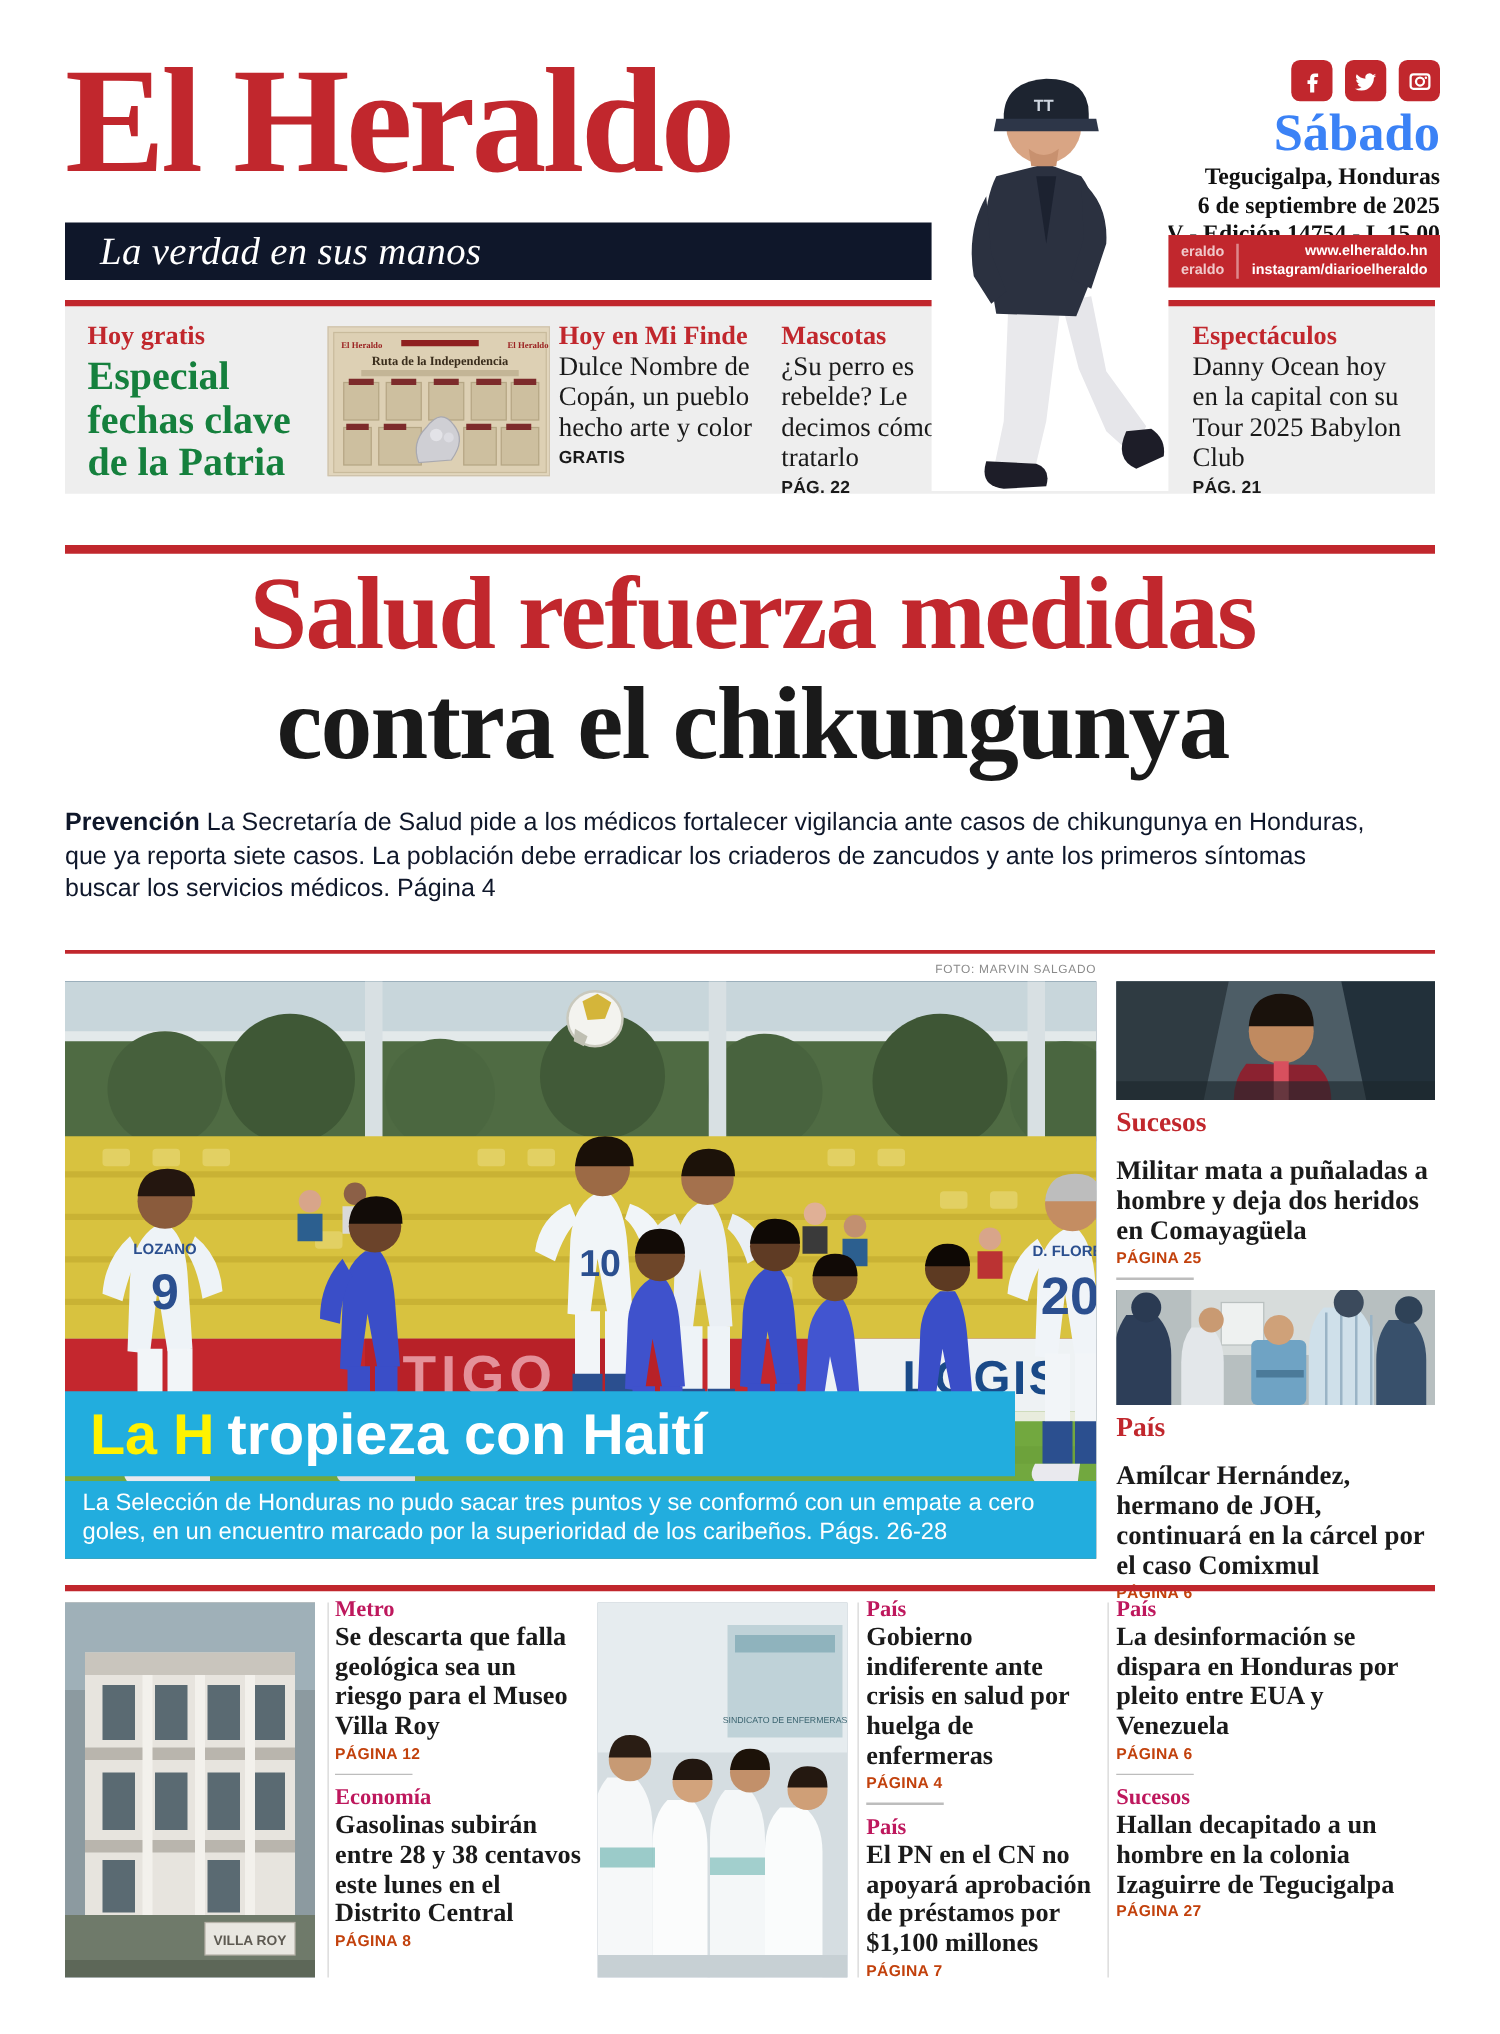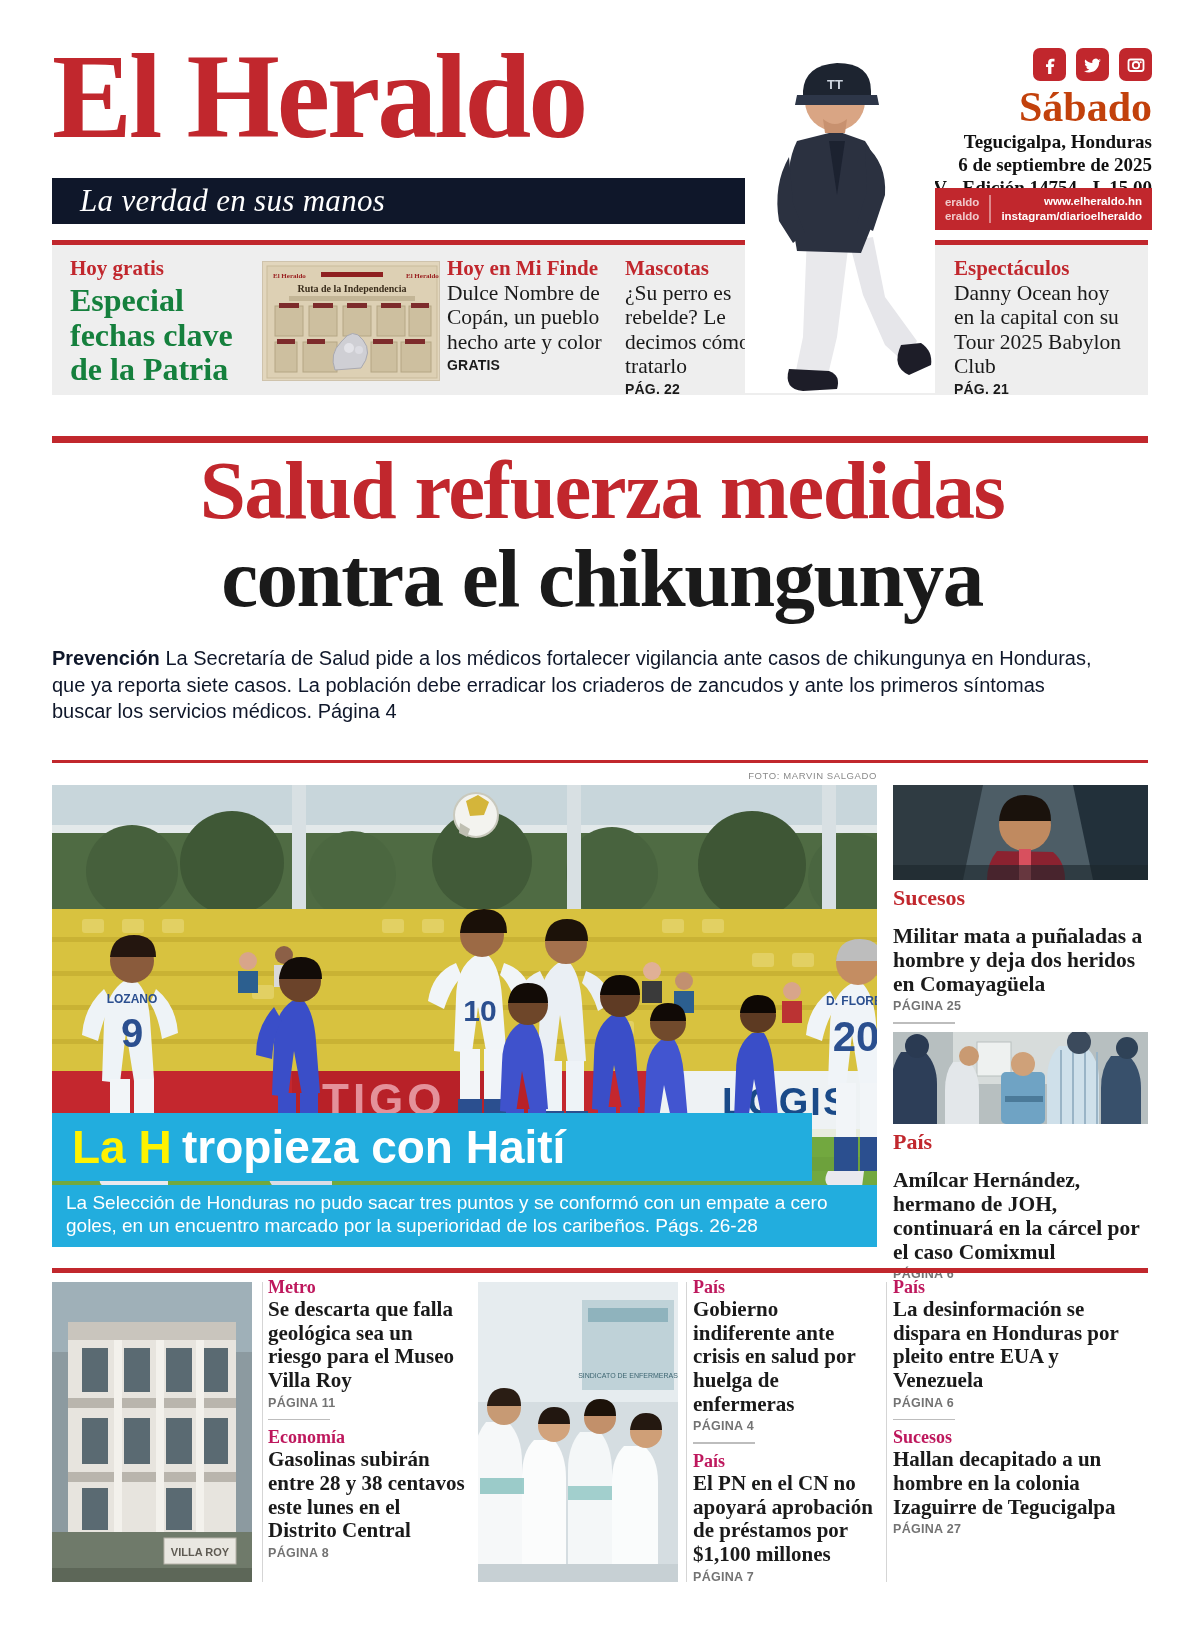--- a/index.html
+++ b/index.html
@@ -58,21 +58,21 @@
   .social { position: absolute; right: 48px; top: 48px; display: flex; gap: 10px; }
   .soc {
     width: 33px; height: 33px; border-radius: 7px; background: #c1272d;
     color: #fff; display:flex; align-items:center; justify-content:center;
     font-family:"Liberation Serif", serif; font-weight:bold; font-size:22px;
   }
   .soc svg { display:block; }
   .date-block { position: absolute; right: 48px; top: 86px; text-align: right; }
   .weekday {
     font-family: "Liberation Serif", serif; font-weight: bold;
-    font-size: 42px; color: #c2410c; line-height: 1.0;
+    font-size: 42px; color: #3b82f6; line-height: 1.0;
   }
   .datelines {
     font-family: "Liberation Serif", serif; font-weight: bold;
     font-size: 19px; color: #111; line-height: 1.22; margin-top: 2px;
   }
   .web-bar {
     position: absolute; right: 48px; top: 188px;
     width: 272px; height: 42px; background: #c1272d;
     color: #fff; font-size: 11.5px; font-weight: bold;
     display:flex; align-items:center; justify-content:flex-end;
@@ -159,21 +159,21 @@
   .sb-photo { width: 255px; height: 95px; overflow:hidden; background:#4a5a66; }
   .sb-photo2 { width: 255px; height: 92px; overflow:hidden; background:#6b7a80; margin-top: 4px;}
   .sb-kicker {
     font-family:"Liberation Serif", serif; font-weight:bold;
     color:#c1272d; font-size: 22px; margin-top: 6px; line-height:1.1;
   }
   .sb-head {
     font-family:"Liberation Serif", serif; font-weight:bold;
     font-size: 21.5px; line-height: 1.12; color:#1a1a1a; margin-top: 14px;
   }
-  .pg { font-size: 12.5px; font-weight:bold; color:#737373; margin-top: 3px; letter-spacing:.3px;}
+  .pg { font-size: 12.5px; font-weight:bold; color:#c2410c; margin-top: 3px; letter-spacing:.3px;}
   .hr-short { width: 62px; height: 1.5px; background:#bdbdbd; margin: 9px 0 8px 0; }
 
   
   .bottom-rule { position:absolute; left:52px; top: 1268px; width:1096px; height:5px; background:#c1272d;}
   .bot-photo1 { position:absolute; left: 52px; top: 1282px; width: 200px; height: 300px; overflow:hidden; background:#7f8b8f;}
   .bot-col1 { position:absolute; left: 268px; top: 1278px; width: 200px; }
   .bot-photo2 { position:absolute; left: 478px; top: 1282px; width: 200px; height: 300px; overflow:hidden; background:#b9c6cc;}
   .bot-col2 { position:absolute; left: 693px; top: 1278px; width: 182px; }
   .bot-col3 { position:absolute; left: 893px; top: 1278px; width: 255px; }
   .bk { font-family:"Liberation Serif", serif; font-weight:bold; color:#be185d; font-size:18px; line-height:1.05;}
@@ -622,21 +622,21 @@
       <text x="148" y="274" text-anchor="middle" font-family="Liberation Sans, sans-serif" font-size="11" fill="#5e5a52" font-weight="bold">VILLA ROY</text>
       <rect x="0" y="286" width="200" height="14" fill="#5d6758"></rect>
     </svg>
   </div>
 
   <div class="vsep" style="left:262px;"></div>
 
   <div class="bot-col1">
     <div class="bk">Metro</div>
     <div class="bh">Se descarta que falla geológica sea un riesgo para el Museo Villa Roy</div>
-    <div class="pg">PÁGINA 11</div>
+    <div class="pg">PÁGINA 12</div>
     <div class="hr-short"></div>
     <div class="bk">Economía</div>
     <div class="bh">Gasolinas subirán entre 28 y 38 centavos este lunes en el Distrito Central</div>
     <div class="pg">PÁGINA 8</div>
   </div>
 
   <div class="bot-photo2">
     <svg width="200" height="300" viewBox="0 0 200 300" preserveAspectRatio="none">
       <rect width="200" height="300" fill="#d5dde1"></rect>
       <rect x="0" y="0" width="200" height="120" fill="#e6ecef"></rect>

